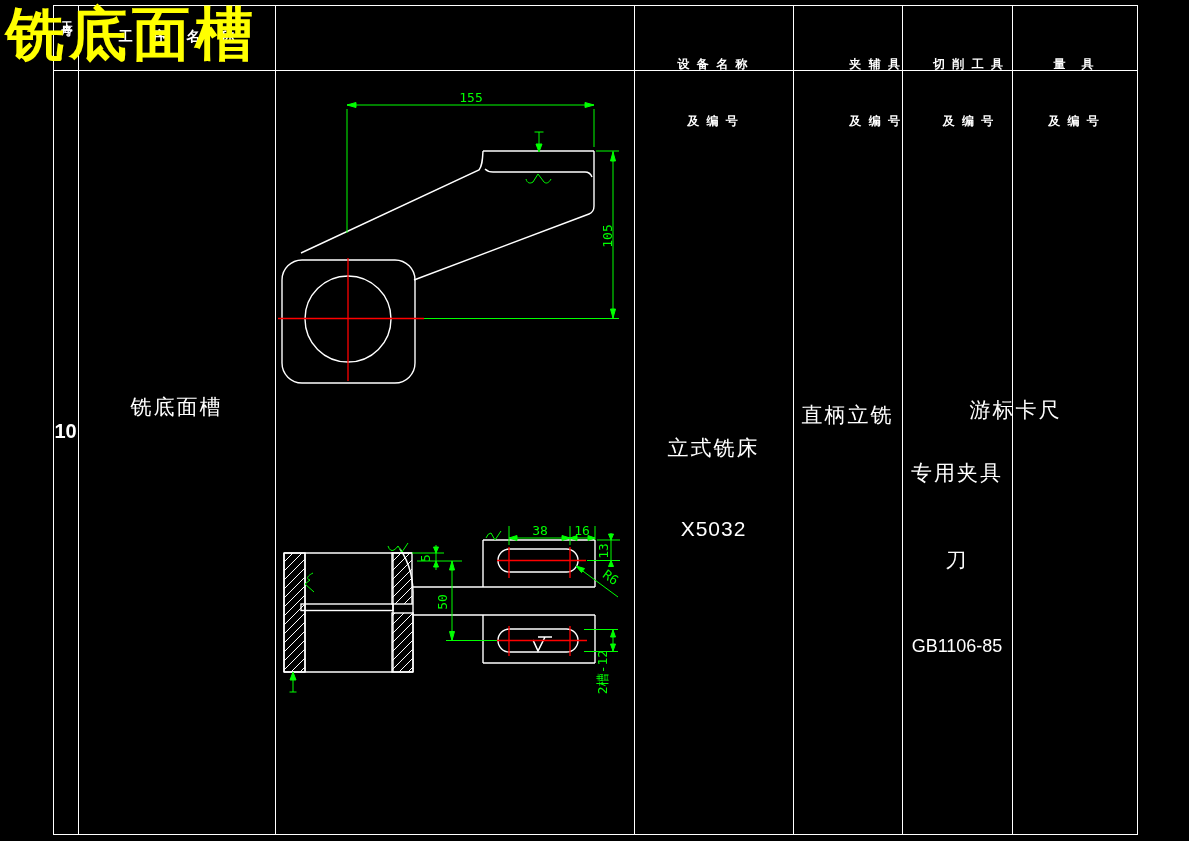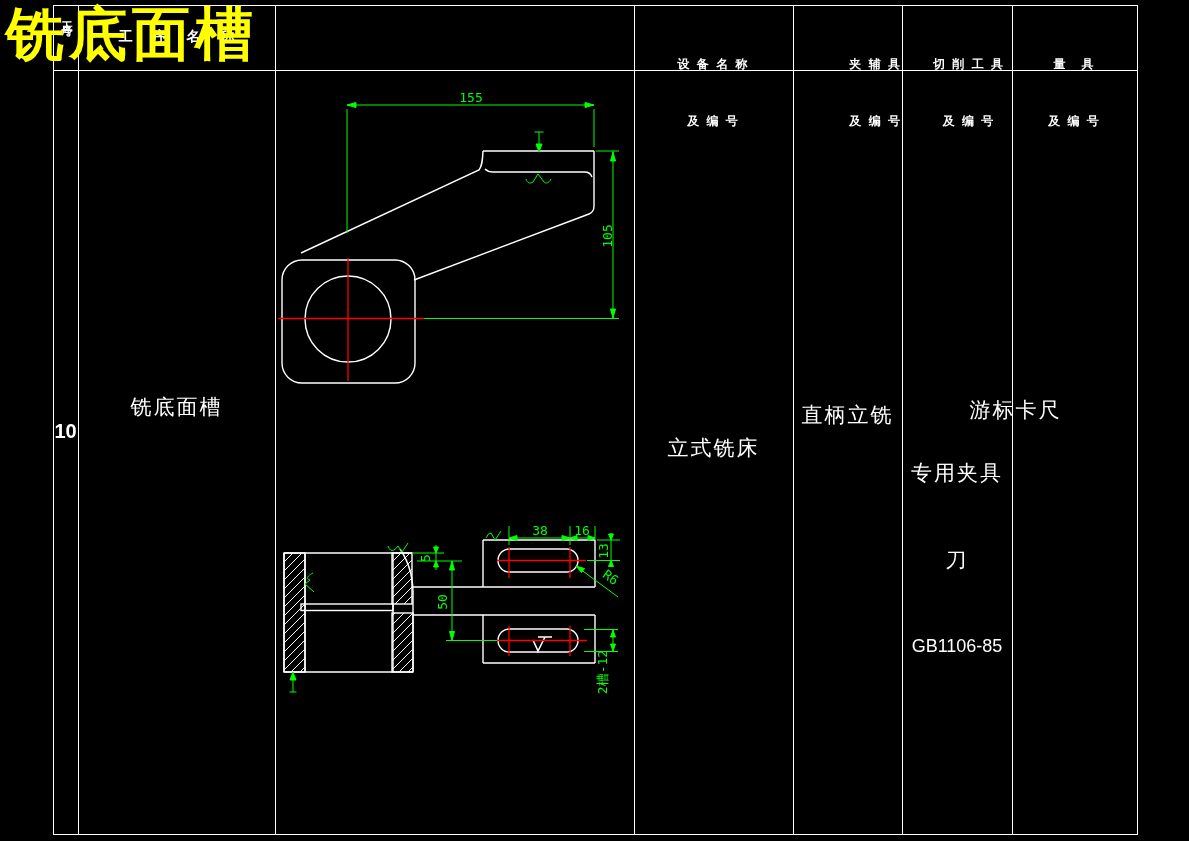--- a/index.html
+++ b/index.html
@@ -198,20 +198,21 @@
   <div class="txt hdr hdr2" id="hdr-gauge" style="text-align:center;">
     <div>量　具</div>
     <div>及 编 号</div>
   </div>
 
   <div class="txt cellv center" id="cell-no">10</div>
   <div class="txt cellv center" id="cell-name">铣底面槽</div>
 
   <div class="txt cellv" id="cell-equipment" style="text-align:center;">
     <div>立式铣床</div>
+    <div style="letter-spacing:1px;">X5032</div>
   </div>
   <div class="txt cellv center" id="cell-fixture">直柄立铣</div>
   <div class="txt cellv" id="cell-tool" style="text-align:center;">
     <div>专用夹具</div>
     <div>刀</div>
     <div class="std">GB1106-85</div>
   </div>
   <div class="txt cellv center" id="cell-gauge">游标卡尺</div>
 
   <div id="title-overlay">铣底面槽</div>

